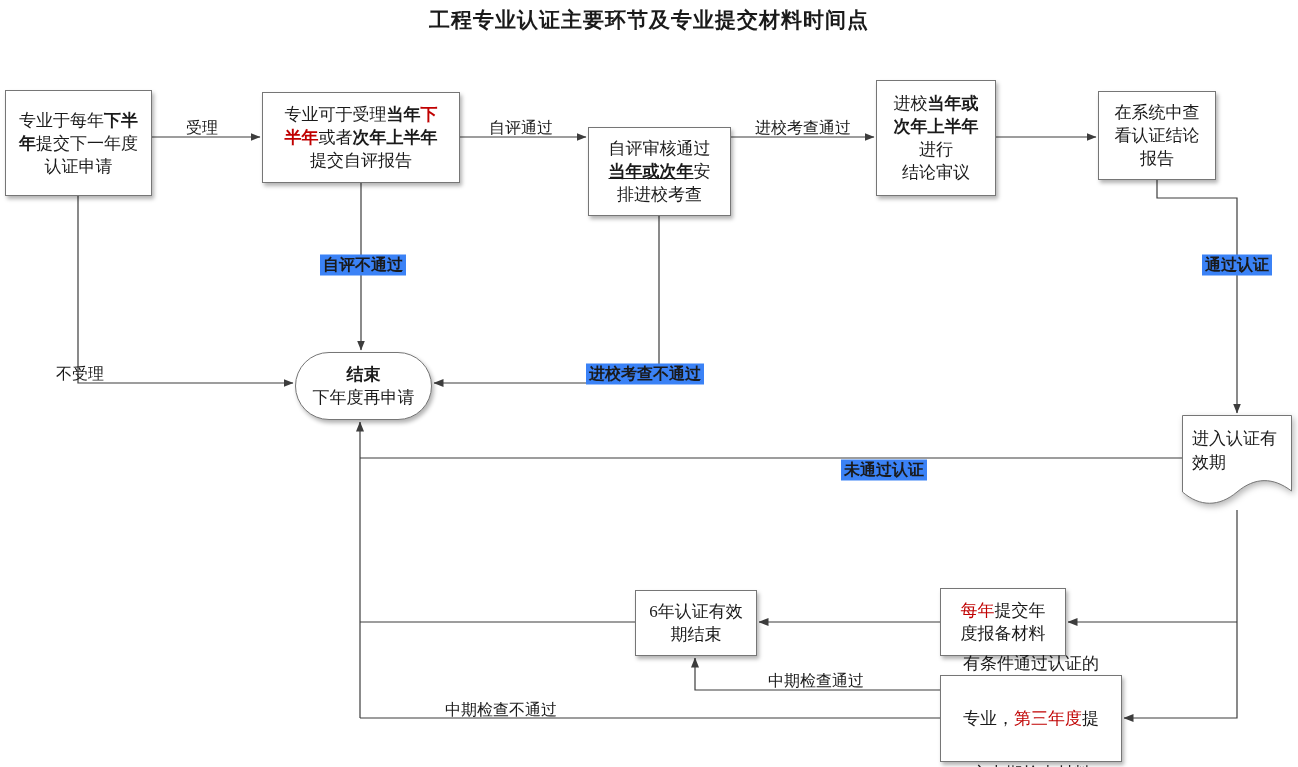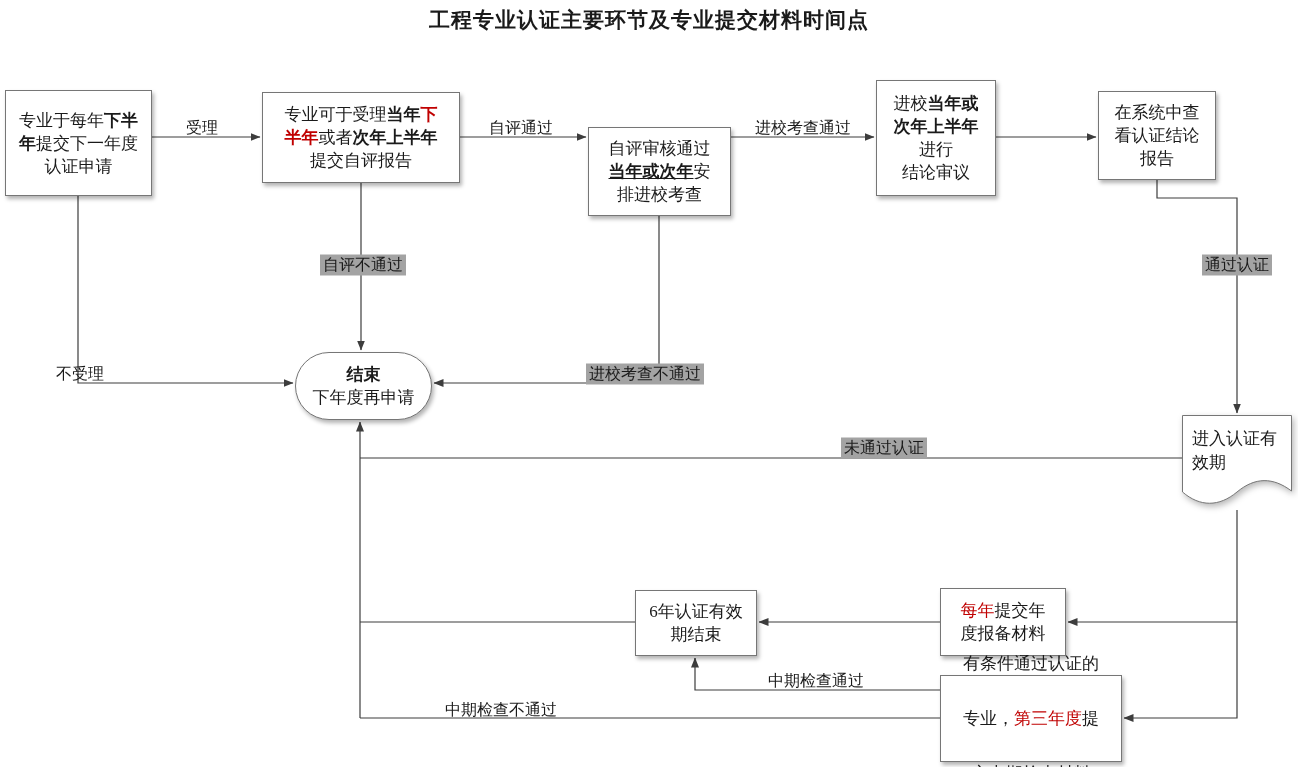--- a/index.html
+++ b/index.html
@@ -25,21 +25,21 @@
     font-size:17px; line-height:23px; text-align:center;
   }
   .stadium { border-radius:34px; }
   .doc { border:none; box-shadow:none; background:transparent; display:block; text-align:left; }
   .doc .shape { position:absolute; left:0; top:0; filter:drop-shadow(2px 3px 3px rgba(0,0,0,0.28)); }
   .doc .doc-text { position:relative; padding:12px 0 0 10px; line-height:24px; }
   .edge-label {
     position:absolute; transform:translate(-50%,-50%);
     font-size:16px; white-space:nowrap;
   }
-  .edge-label.bg { background:#a3a3a3; padding:0 3px; }
+  .edge-label.bg { background:#3b82f6; padding:0 3px;font-weight:bold; }
 
   
   #n-apply  { left:5px;    top:90px;  width:147px; height:106px;  }
   #n-self   { left:262px;  top:92px;  width:198px; height:91px;align-items:center;  }
   #n-onsite { left:588px;  top:91px;  width:143px; height:89px;margin-top:36px;  }
   #n-concl  { left:876px;  top:80px;  width:120px; height:116px; }
   #n-view   { left:1098px; top:91px;  width:118px; height:89px;  }
   #n-end    { left:295px;  top:352px; width:137px; height:68px;  }
   #n-doc    { left:1182px; top:415px; width:110px; height:100px; }
   #n-six    { left:635px;  top:590px; width:122px; height:66px;  }
@@ -47,21 +47,21 @@
   #n-cond   { left:940px;  top:675px; width:182px; height:87px;gap:32px;  }
 
   
   #l-accept     { left:202px;  top:128px; }
   #l-selfpass   { left:521px;  top:128px; }
   #l-onsitepass { left:803px;  top:128px; }
   #l-certpass   { left:1237px; top:265px; }
   #l-selffail   { left:363px;  top:265px; }
   #l-reject     { left:80px;   top:374px; }
   #l-onsitefail { left:645px;  top:374px; }
-  #l-certfail   { left:884px;  top:448px; }
+  #l-certfail   { left:884px;  top:470px; }
   #l-midpass    { left:816px;  top:681px; }
   #l-midfail    { left:501px;  top:710px; }
 </style>
 </head>
 <body>
 
 <div class="canvas">
 
   <svg class="connectors" width="1298" height="767">
     <defs>

